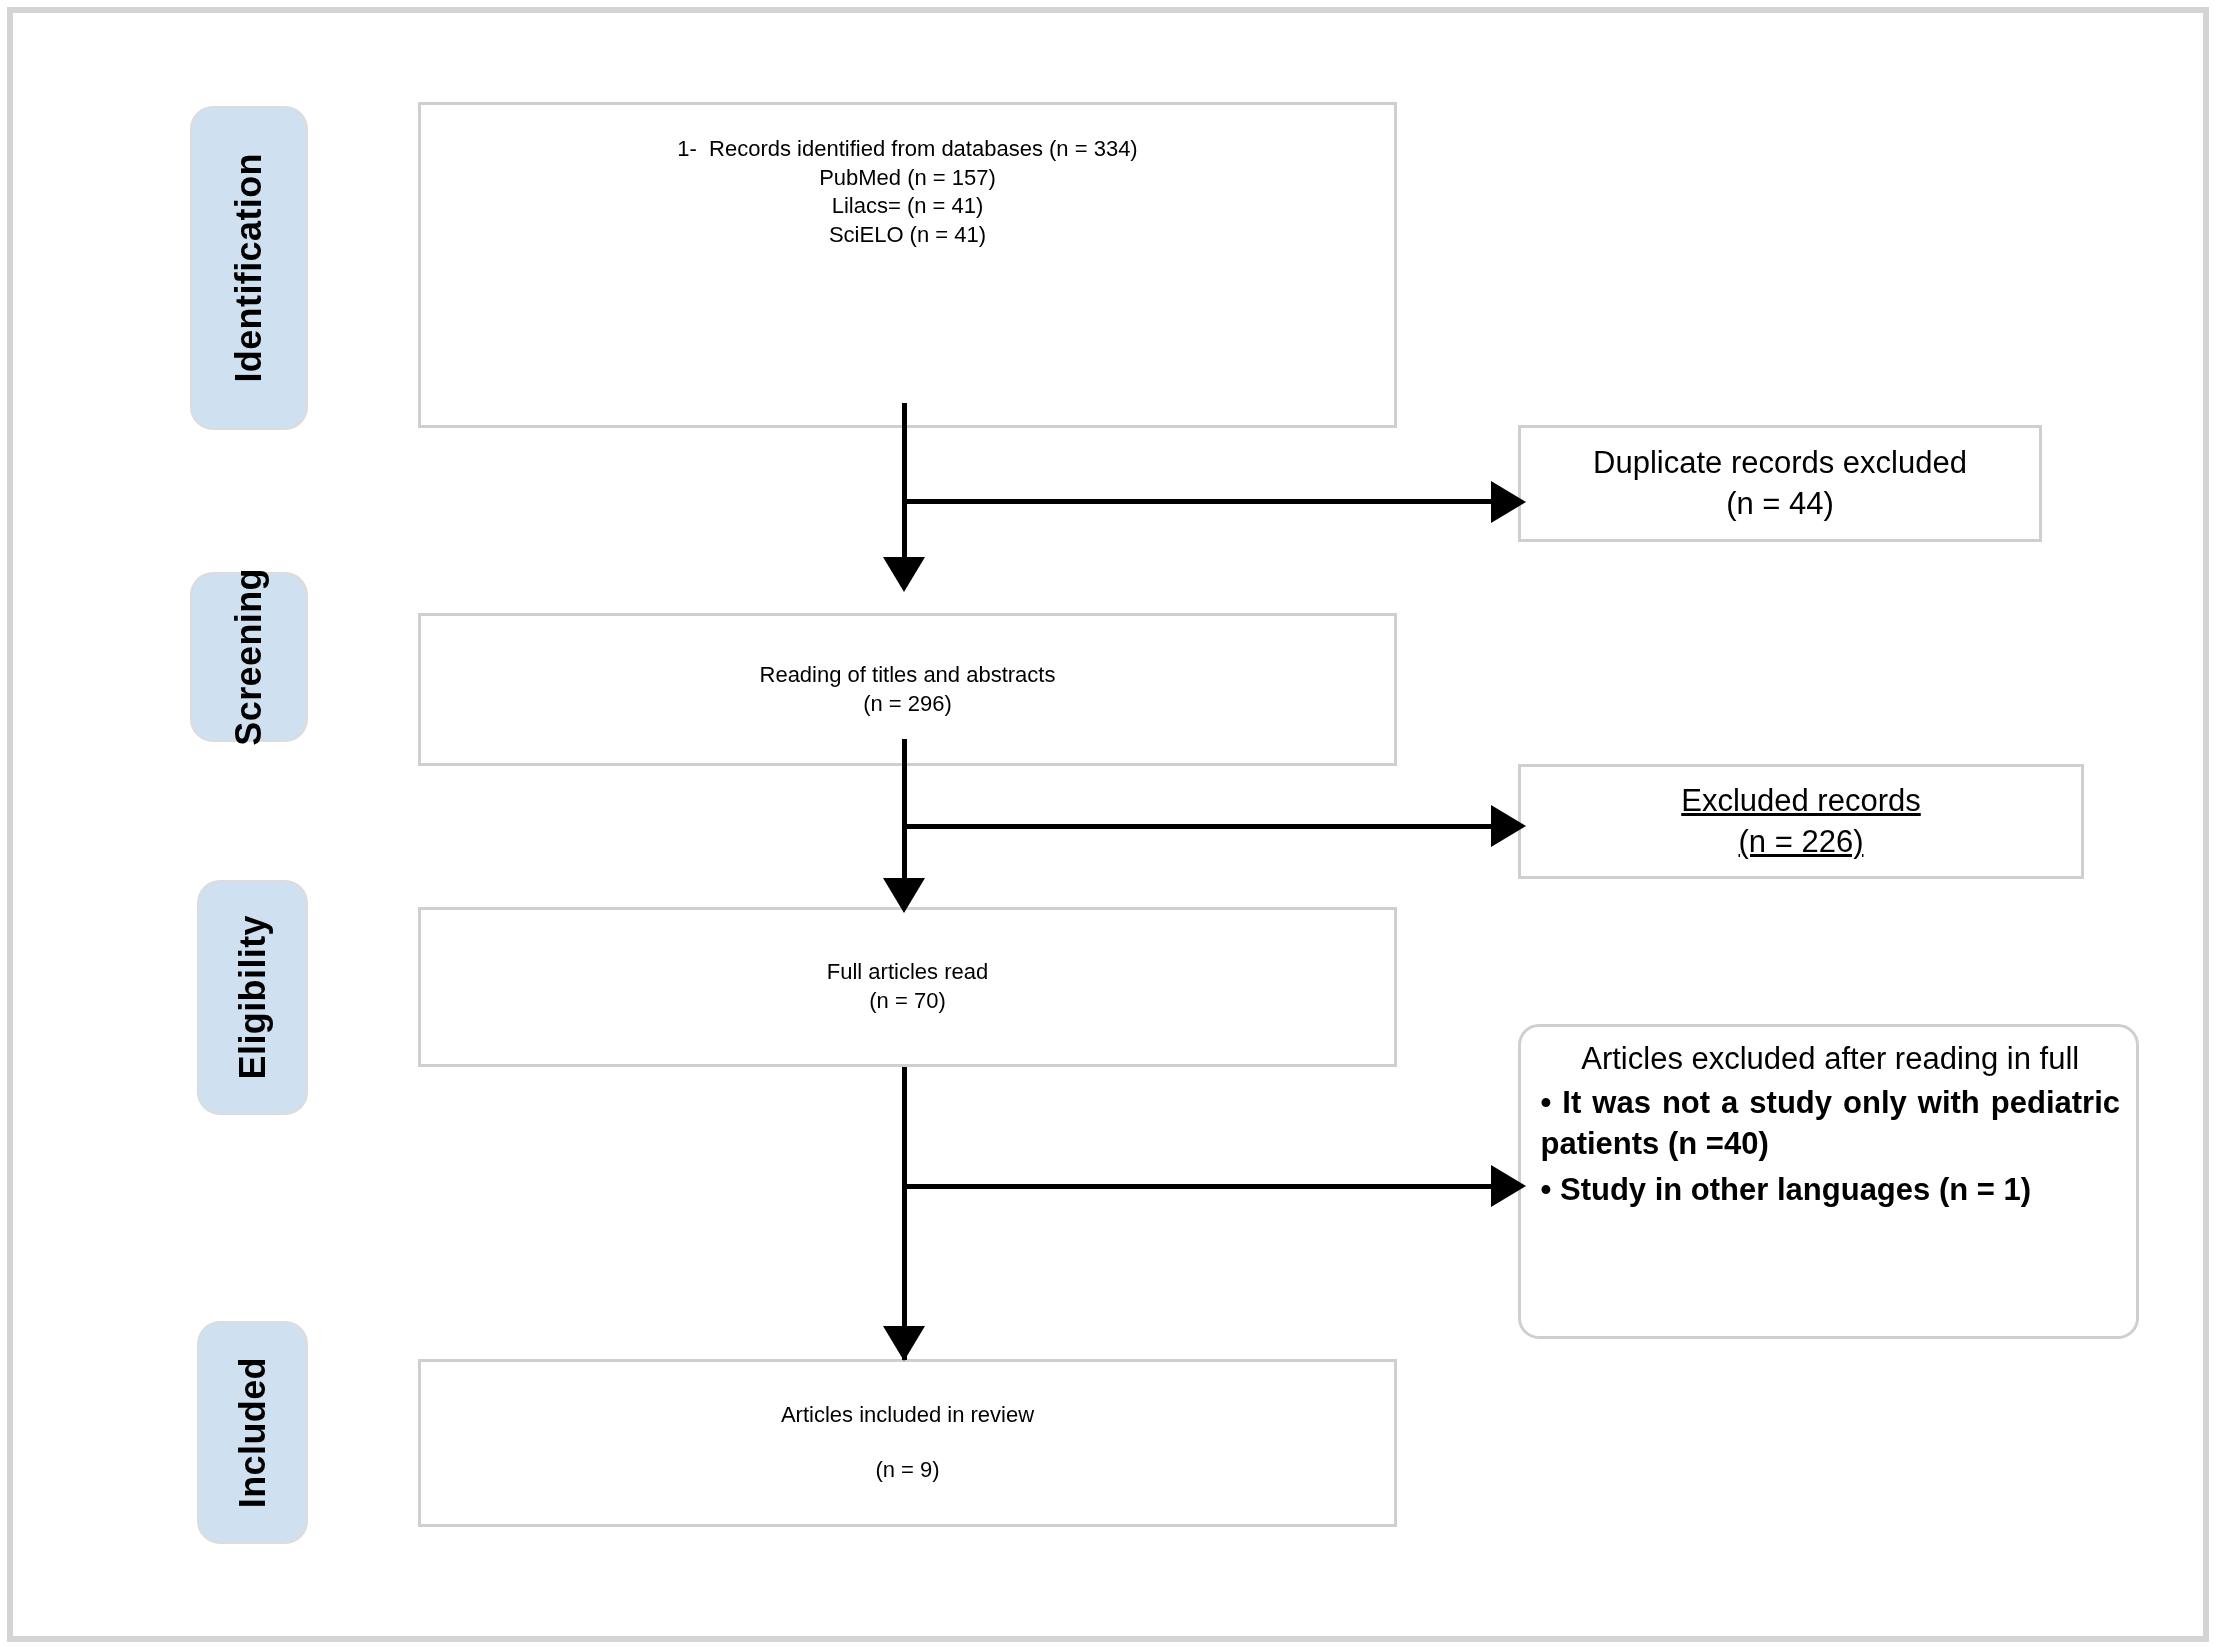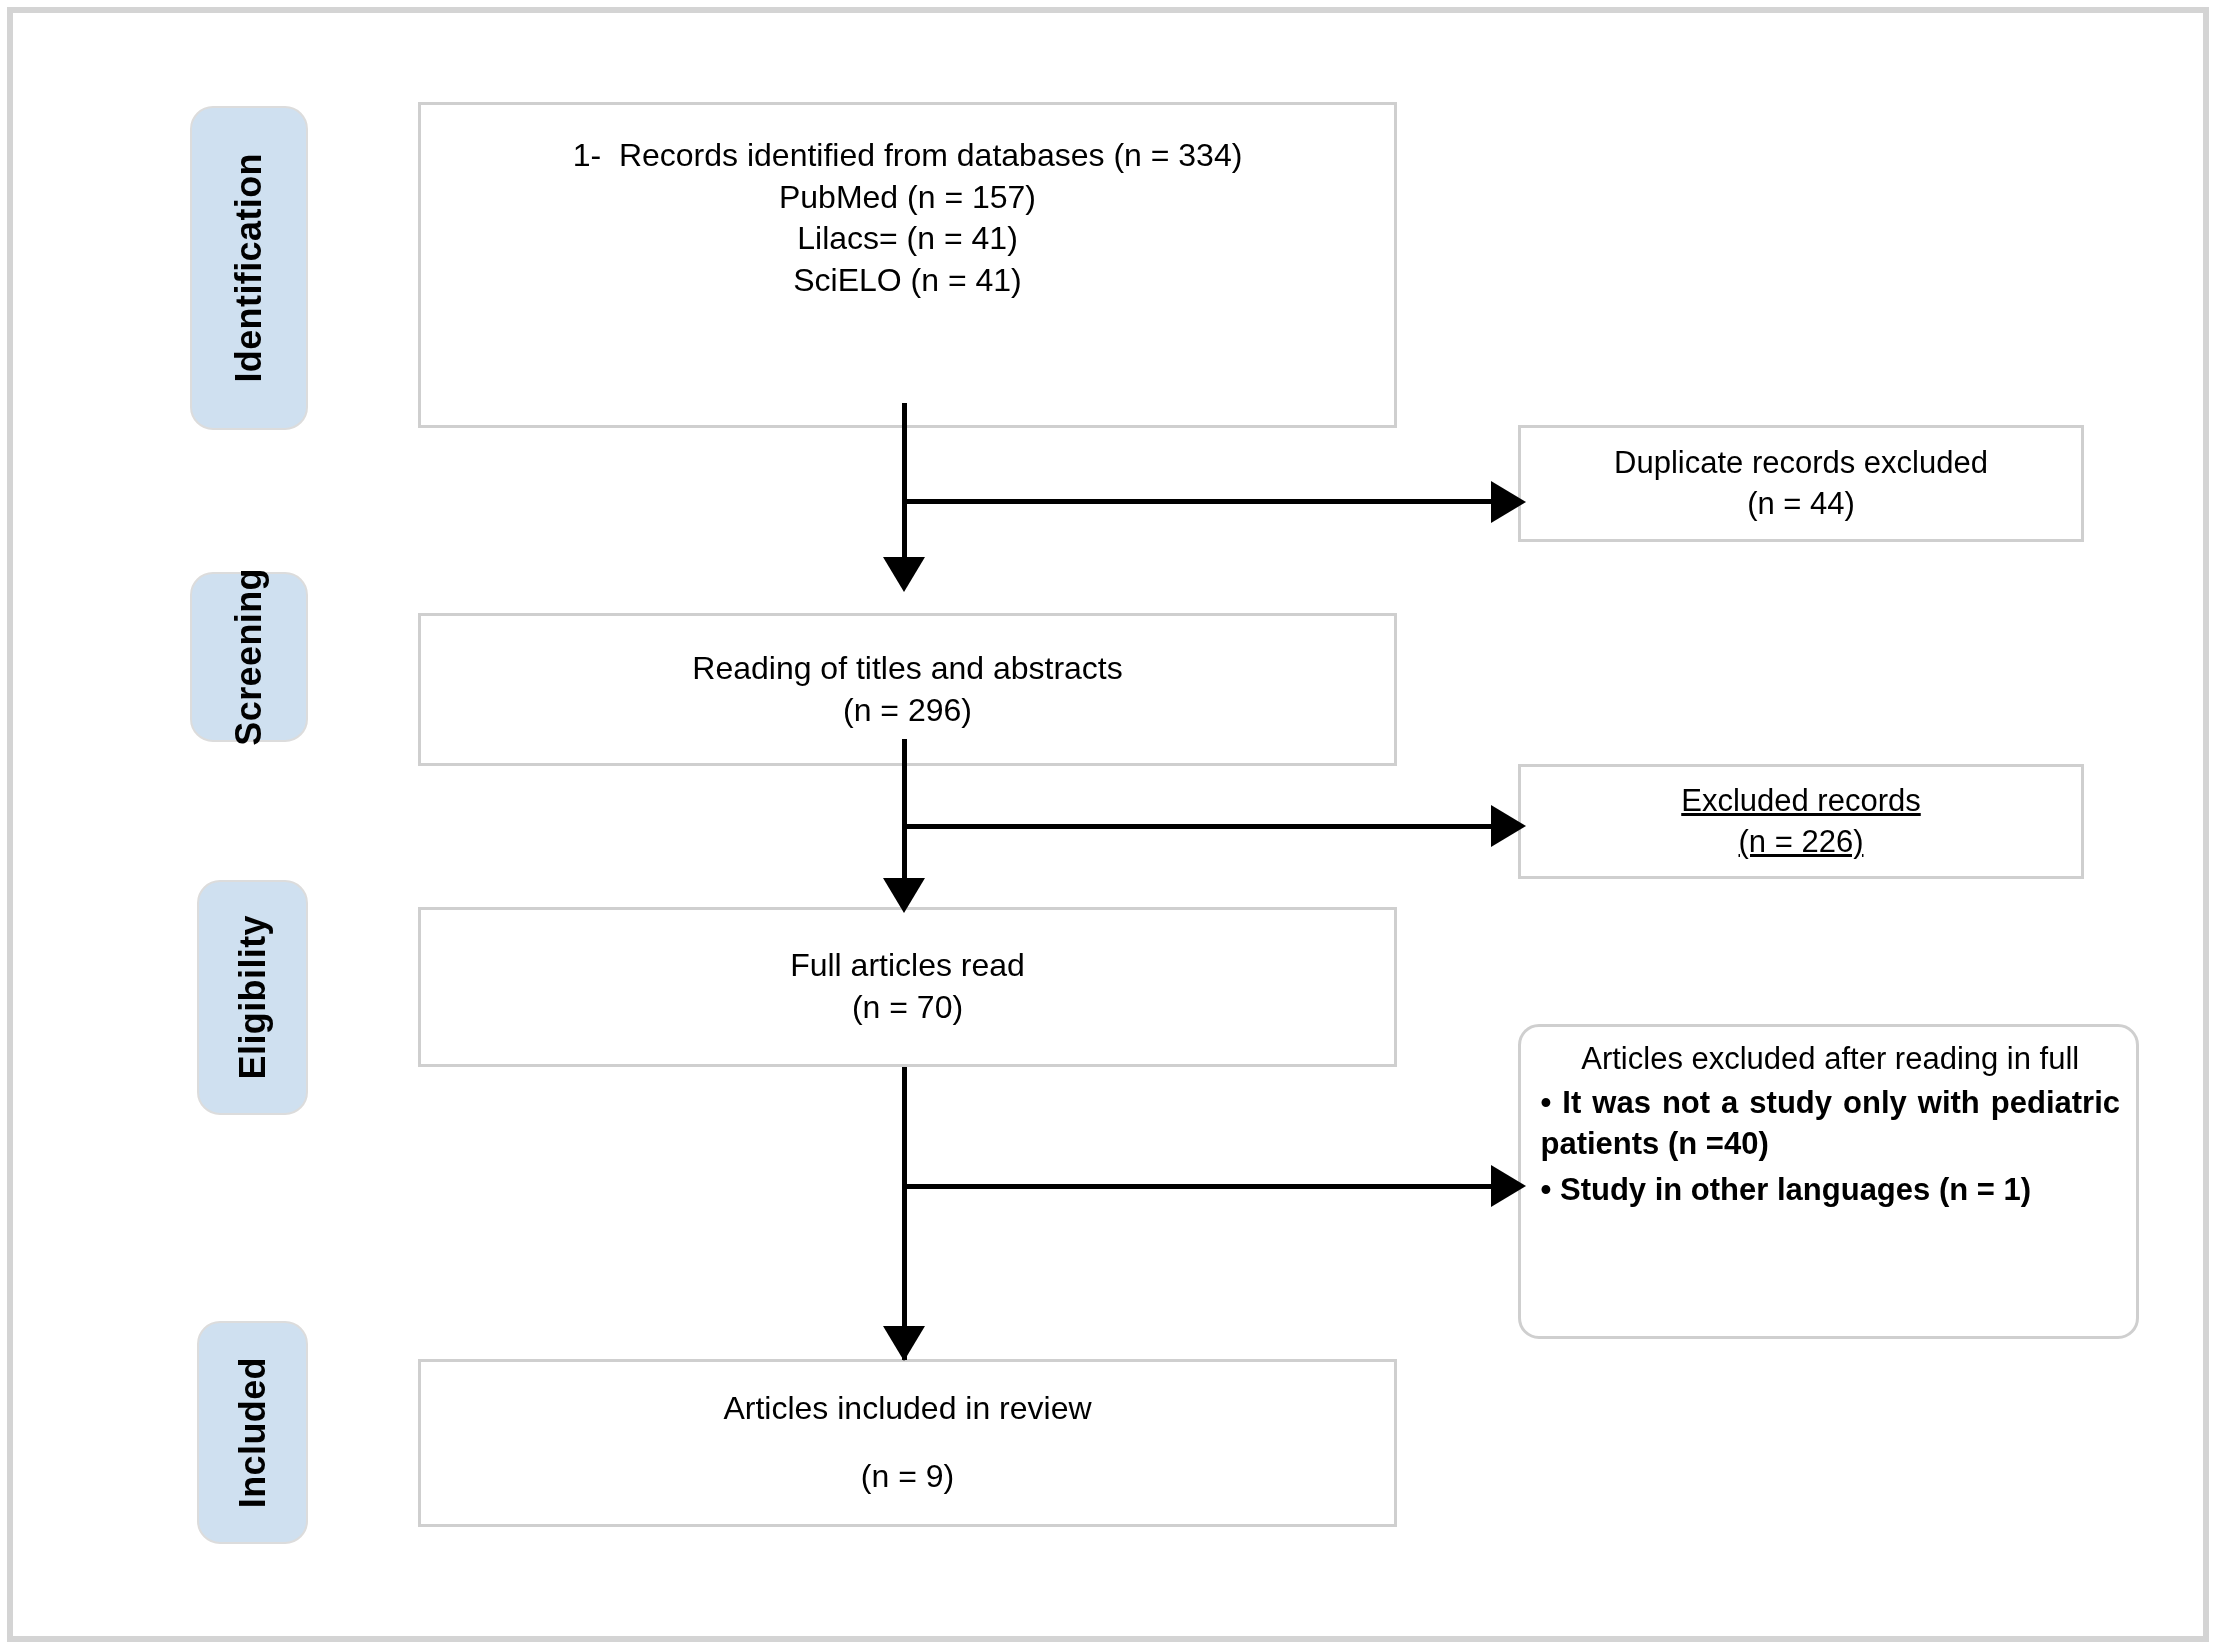--- a/index.html
+++ b/index.html
@@ -52,21 +52,21 @@
     position:absolute;
     background:#ffffff;
     border:3.5px solid #cfcfcf;
     box-sizing:border-box;
     display:flex;
     flex-direction:column;
     align-items:center;
     justify-content:center;
     text-align:center;
     color:#000000;
-    font-size:32px;
+    font-size:22px;
     line-height:1.30;
   }
   .flow-box .ln{display:block;white-space:pre;}
 
   
   #box-identification{
     justify-content:flex-start;
     padding-top:30px;
   }
   #box-identification .ln{margin:0;}
@@ -180,21 +180,21 @@
   <div class="flow-box" id="box-eligibility" style="left:418px; top:907px; width:979px; height:160px;">
     <span class="ln">Full articles read</span>
     <span class="ln">(n = 70)</span>
   </div>
 
   <div class="flow-box" id="box-included" style="left:418px; top:1359px; width:979px; height:168px;">
     <span class="ln" style="margin-bottom:26.6px;">Articles included in review</span>
     <span class="ln">(n = 9)</span>
   </div>
 
-  <div class="side-box" id="box-duplicates" style="left:1518px; top:425px; width:566px; height:117px;">
+  <div class="side-box" id="box-duplicates" style="left:1518px; top:425px; width:524px; height:117px;">
     <span>Duplicate records  excluded</span>
     <span>(n = 44)</span>
   </div>
 
   <div class="side-box" id="box-excluded-records" style="left:1518px; top:764px; width:566px; height:115px;text-decoration:underline;">
     <span>Excluded records</span>
     <span>(n = 226)</span>
   </div>
 
   <div class="side-box" id="box-exclusion-detail" style="left:1518px; top:1024px; width:621px; height:315px;">

